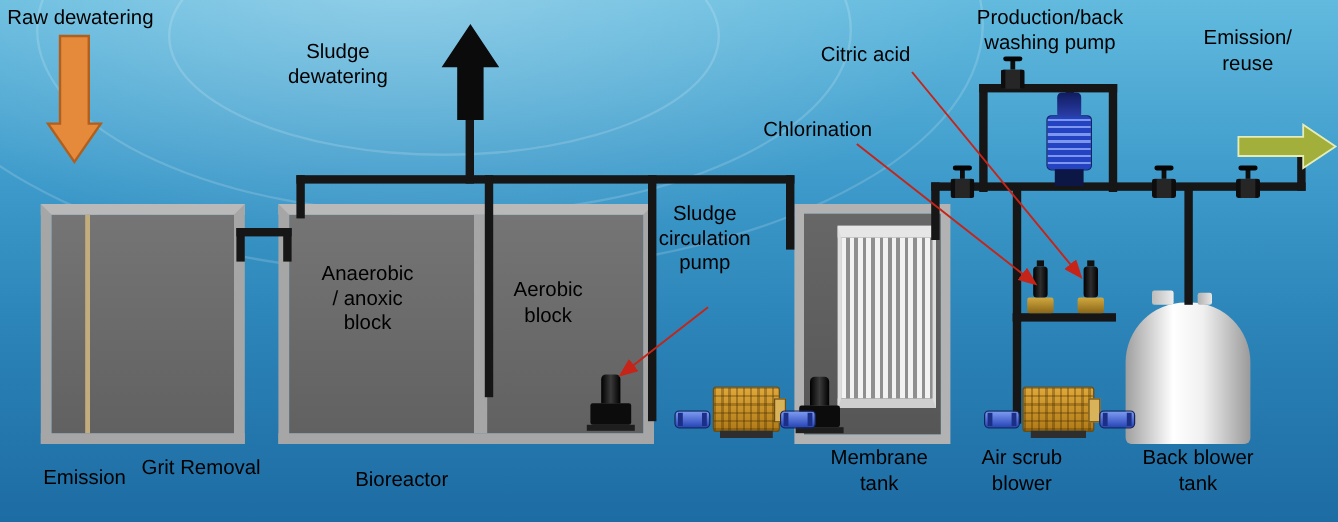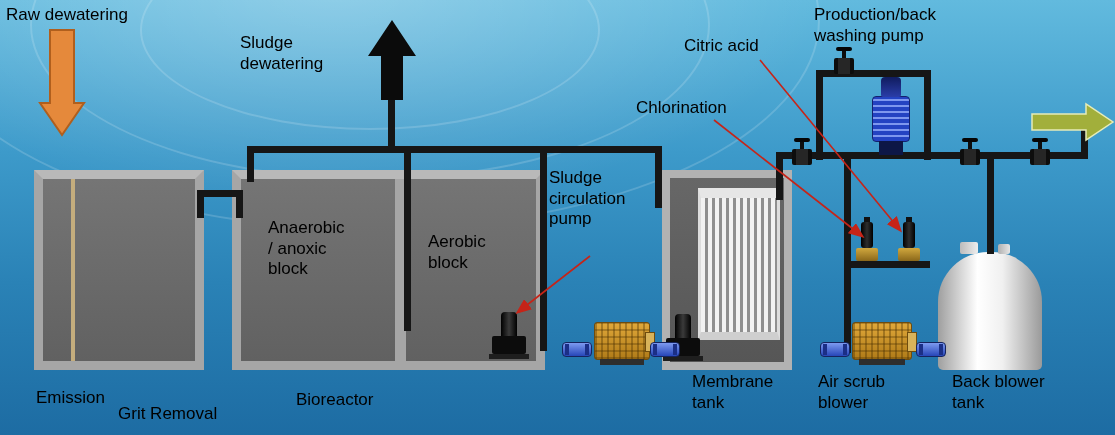--- a/index.html
+++ b/index.html
@@ -43,21 +43,21 @@
       repeating-linear-gradient(90deg, rgba(70,45,0,.35) 0 2px, rgba(0,0,0,0) 2px 6px),
       repeating-linear-gradient(0deg, rgba(70,45,0,.30) 0 2px, rgba(0,0,0,0) 2px 7px),
       linear-gradient(180deg,#e0a83a,#b07b18);}
   .blower::after{content:"";position:absolute;left:10%;right:10%;bottom:-6px;height:6px;background:#2e2e2e;}
   .blower::before{content:"";position:absolute;right:-6px;top:9px;width:8px;height:18px;background:#d8b35a;border:1px solid #6e4c0e;}
   .bpump{position:absolute;width:30px;height:15px;z-index:30;background:linear-gradient(180deg,#7d9af0,#2746b8);border:1px solid #16245e;border-radius:4px;}
   .bpump::before{content:"";position:absolute;left:2px;top:1px;bottom:1px;width:4px;background:#1b2f86;}
   .bpump::after{content:"";position:absolute;right:2px;top:1px;bottom:1px;width:4px;background:#1b2f86;}
   .overlay{position:absolute;left:0;top:0;width:100%;height:100%;z-index:40;pointer-events:none;}
   .lbl{position:absolute;z-index:50;font-size:17px;line-height:1.22;color:#000;}
-  .ml{white-space:pre-line;}
+  .ml{white-space:pre-line;text-align:center;}
 </style>
 </head>
 <body>
 
 <div class="canvas">
 
   <div class="ripple" style="left:-80px;top:-190px;width:900px;height:420px"></div>
   <div class="ripple" style="left:30px;top:-130px;width:680px;height:310px"></div>
   <div class="ripple" style="left:140px;top:-70px;width:460px;height:200px"></div>
 
@@ -123,30 +123,32 @@
     <line x1="590" y1="256" x2="518" y2="312" stroke="#c62418" stroke-width="1.6" marker-end="url(#ra)"></line>
   </svg>
 
   <div class="lbl" style="left:6px;top:5px">Raw dewatering</div>
   <div class="lbl ml" style="left:240px;top:33px">Sludge
 dewatering</div>
   <div class="lbl" style="left:684px;top:36px">Citric acid</div>
   <div class="lbl" style="left:636px;top:98px">Chlorination</div>
   <div class="lbl ml" style="left:814px;top:5px">Production/back
 washing pump</div>
+  <div class="lbl ml" style="left:1003px;top:22px">Emission/
+reuse</div>
   <div class="lbl ml" style="left:268px;top:218px">Anaerobic
 / anoxic
 block</div>
   <div class="lbl ml" style="left:428px;top:232px">Aerobic
 block</div>
   <div class="lbl ml" style="left:549px;top:168px">Sludge
 circulation
 pump</div>
   <div class="lbl" style="left:36px;top:388px">Emission</div>
-  <div class="lbl" style="left:118px;top:404px">Grit Removal</div>
+  <div class="lbl" style="left:118px;top:380px">Grit Removal</div>
   <div class="lbl" style="left:296px;top:390px">Bioreactor</div>
   <div class="lbl ml" style="left:692px;top:372px">Membrane
 tank</div>
   <div class="lbl ml" style="left:818px;top:372px">Air scrub
 blower</div>
   <div class="lbl ml" style="left:952px;top:372px">Back blower
 tank</div>
 
 </div>
 

